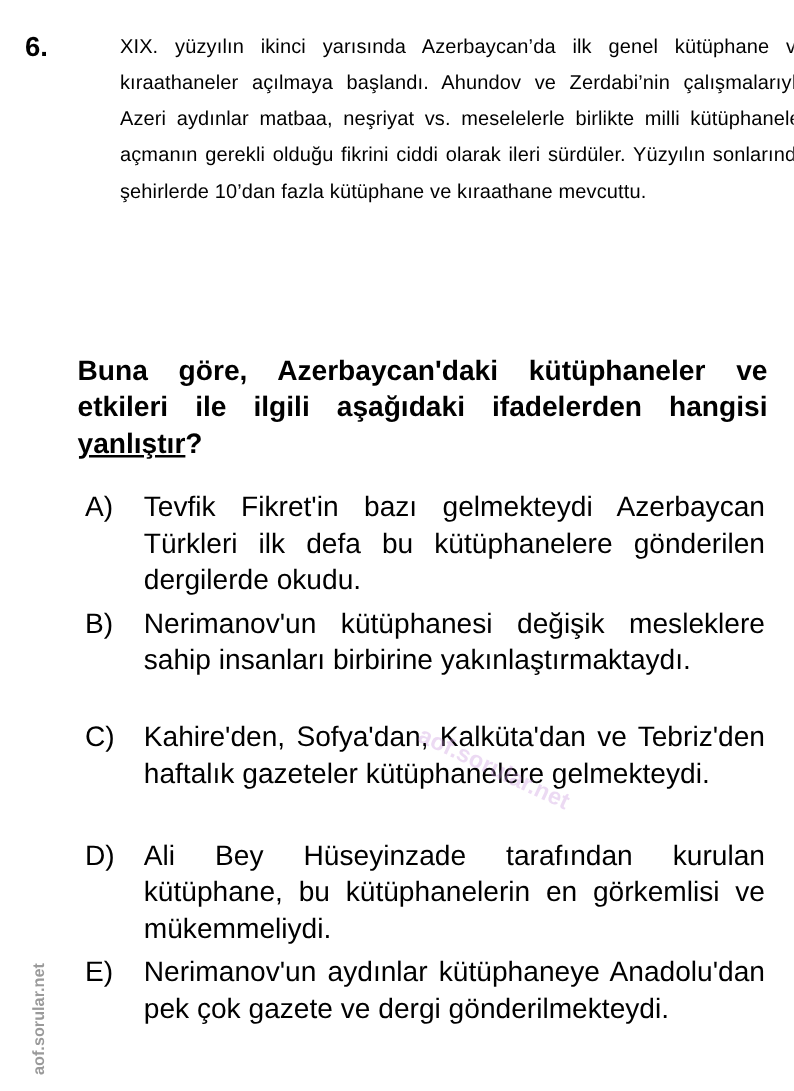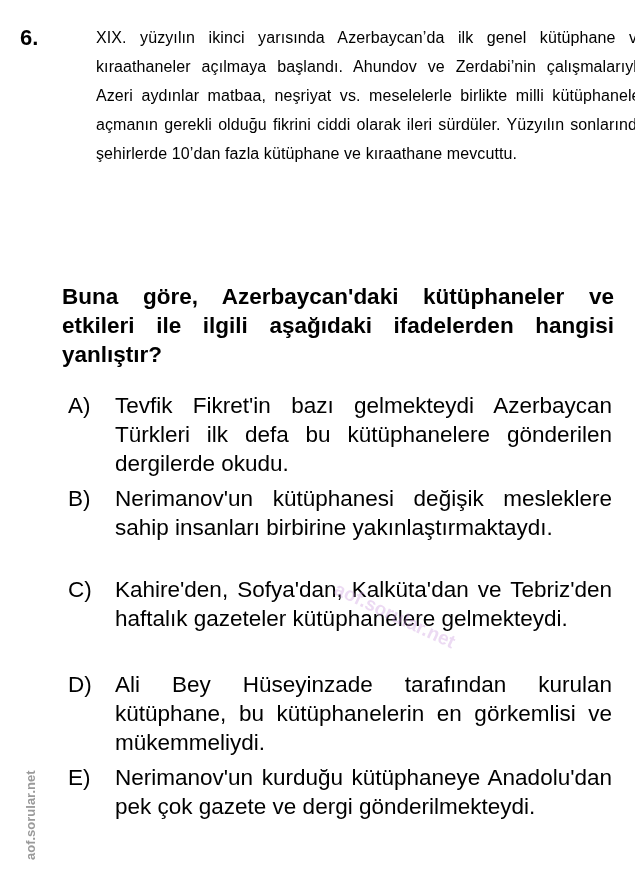--- a/index.html
+++ b/index.html
@@ -46,20 +46,21 @@
       left: 62px;
       top: 282px;
       width: 552px;
       font-size: 22.5px;
       line-height: 29px;
       font-weight: bold;
       text-align: justify;
       text-align-last: left;
     }
     .q-prompt .underline {
+      text-decoration: underline;
     }
     .options {
       position: absolute;
       left: 0;
       top: 0;
     }
     .option {
       position: absolute;
       left: 68px;
       width: 545px;
@@ -126,18 +127,18 @@
   <div class="option" style="top:575px;">
     <span class="opt-label">C)</span>
     <span class="opt-text">Kahire'den, Sofya'dan, Kalküta'dan ve Tebriz'den haftalık gazeteler kütüphanelere gelmekteydi.</span>
   </div>
   <div class="option" style="top:670px;">
     <span class="opt-label">D)</span>
     <span class="opt-text">Ali Bey Hüseyinzade tarafından kurulan kütüphane, bu kütüphanelerin en görkemlisi ve mükemmeliydi.</span>
   </div>
   <div class="option" style="top:763px;">
     <span class="opt-label">E)</span>
-    <span class="opt-text">Nerimanov'un kurduğu kütüphaneye Anadolu'dan pek çok gazete ve dergi gönderilmekteydi.</span>
+    <span class="opt-text">Nerimanov'un aydınlar kütüphaneye Anadolu'dan pek çok gazete ve dergi gönderilmekteydi.</span>
   </div>
 </div>
 
 <div class="watermark-center">aof.sorular.net</div>
 <div class="watermark-side">aof.sorular.net</div>
 
 </body></html>

